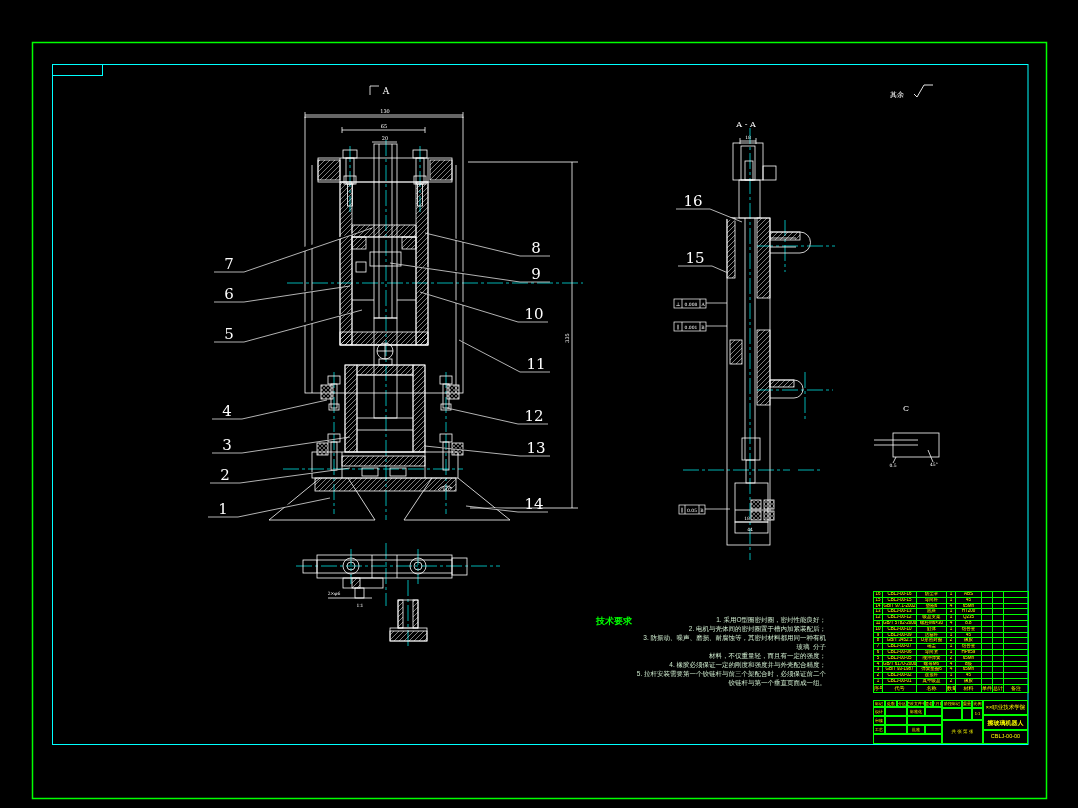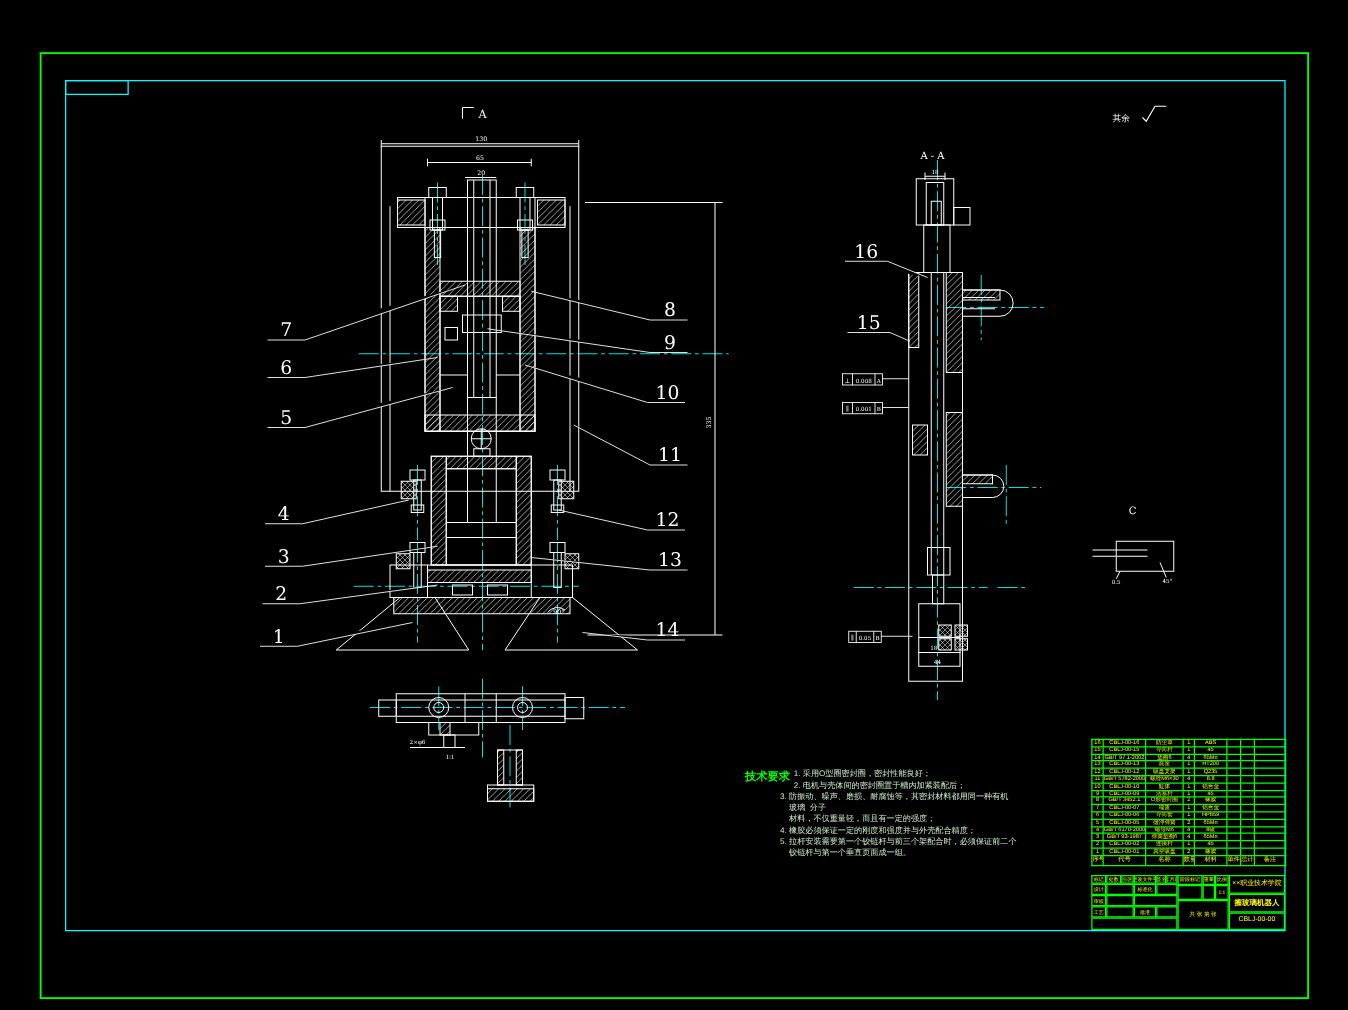--- a/index.html
+++ b/index.html
@@ -1,20 +1,20 @@
 <!DOCTYPE html>
 <html><head>
 <meta charset="utf-8">
 <style>
   html,body{margin:0;padding:0;background:#000;}
   #stage{position:relative;width:1078px;height:808px;background:#000;overflow:hidden;
          font-family:"Liberation Sans",sans-serif;}
   svg text{font-family:"DejaVu Serif",serif;fill:#fff;}
   
-  #notes{position:absolute;left:596px;top:615px;width:230px;color:#cfeccf;}
+  #notes{position:absolute;left:596px;top:615px;width:230px;color:#cfeccf;text-align:right;}
   #notes .nt{color:#00ff00;font:bold 9px "Liberation Sans",sans-serif;float:left;margin-right:3px;}
   #notes .nl{font:6.5px/9px "Liberation Sans",sans-serif;white-space:pre;margin-left:28px;}
   #notes .nl.first{margin-left:0;padding-left:0;}
   
   #bom{position:absolute;left:873px;top:591px;width:155px;border-collapse:collapse;table-layout:fixed;}
   #bom td{border:1px solid #00ff00;color:#ffff00;font:4.5px/4.8px "Liberation Sans",sans-serif;
           text-align:center;padding:0;overflow:hidden;white-space:nowrap;height:4.8px;}
   #bom td.hd{font-size:5px;height:7px;}
   
   #tblock{position:absolute;left:873px;top:700px;width:155px;height:44px;}

